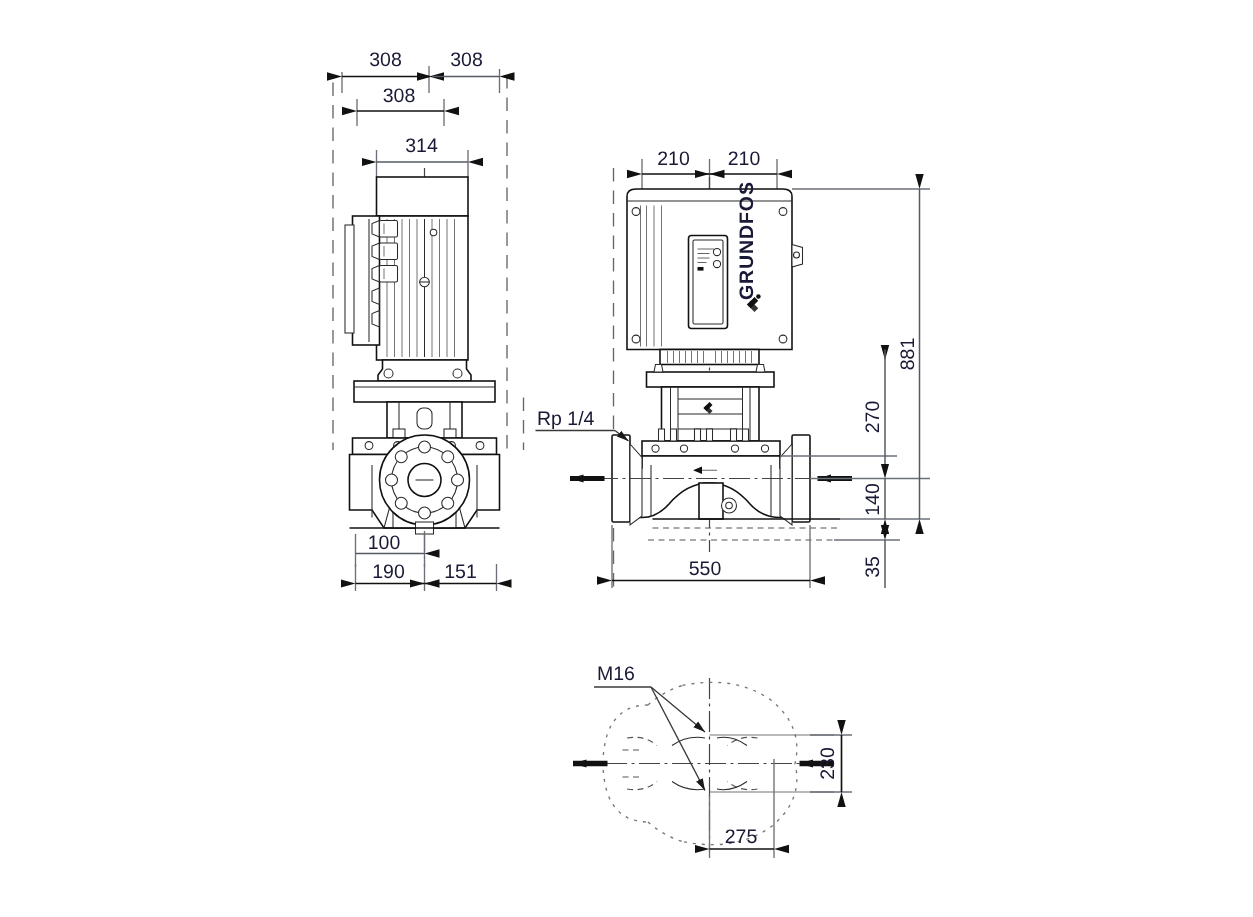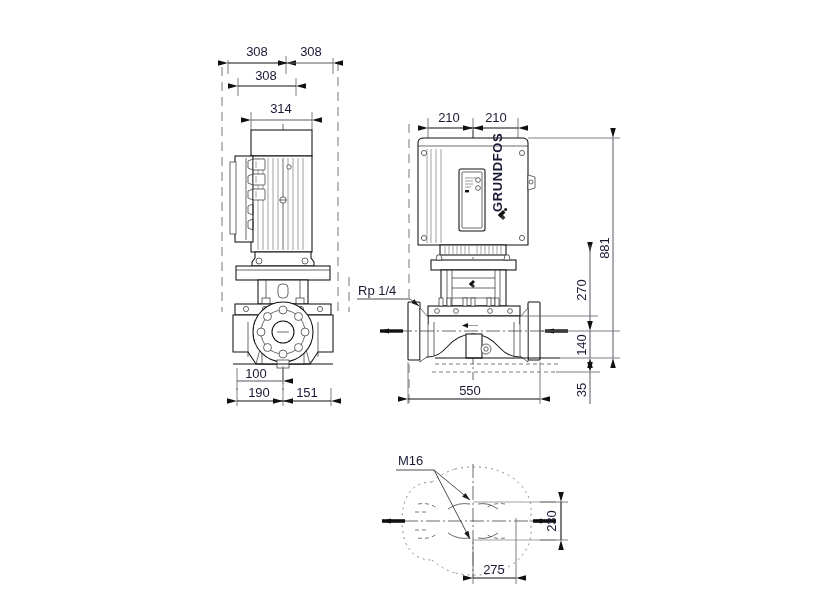--- a/index.html
+++ b/index.html
@@ -10,21 +10,21 @@
   body {
     width: 835px;
     height: 611px;
     position: relative;
     font-family: "Liberation Sans", sans-serif;
     overflow: hidden;
   }
   #drawing-root {
     position: absolute;
     left: 0;
-    top: 12px;
+    top: 0;
     width: 835px;
     height: 599px;
   }
   svg.sheet {
     display: block;
     width: 835px;
     height: 611px;
   }
   text {
     font-family: "Liberation Sans", sans-serif;

